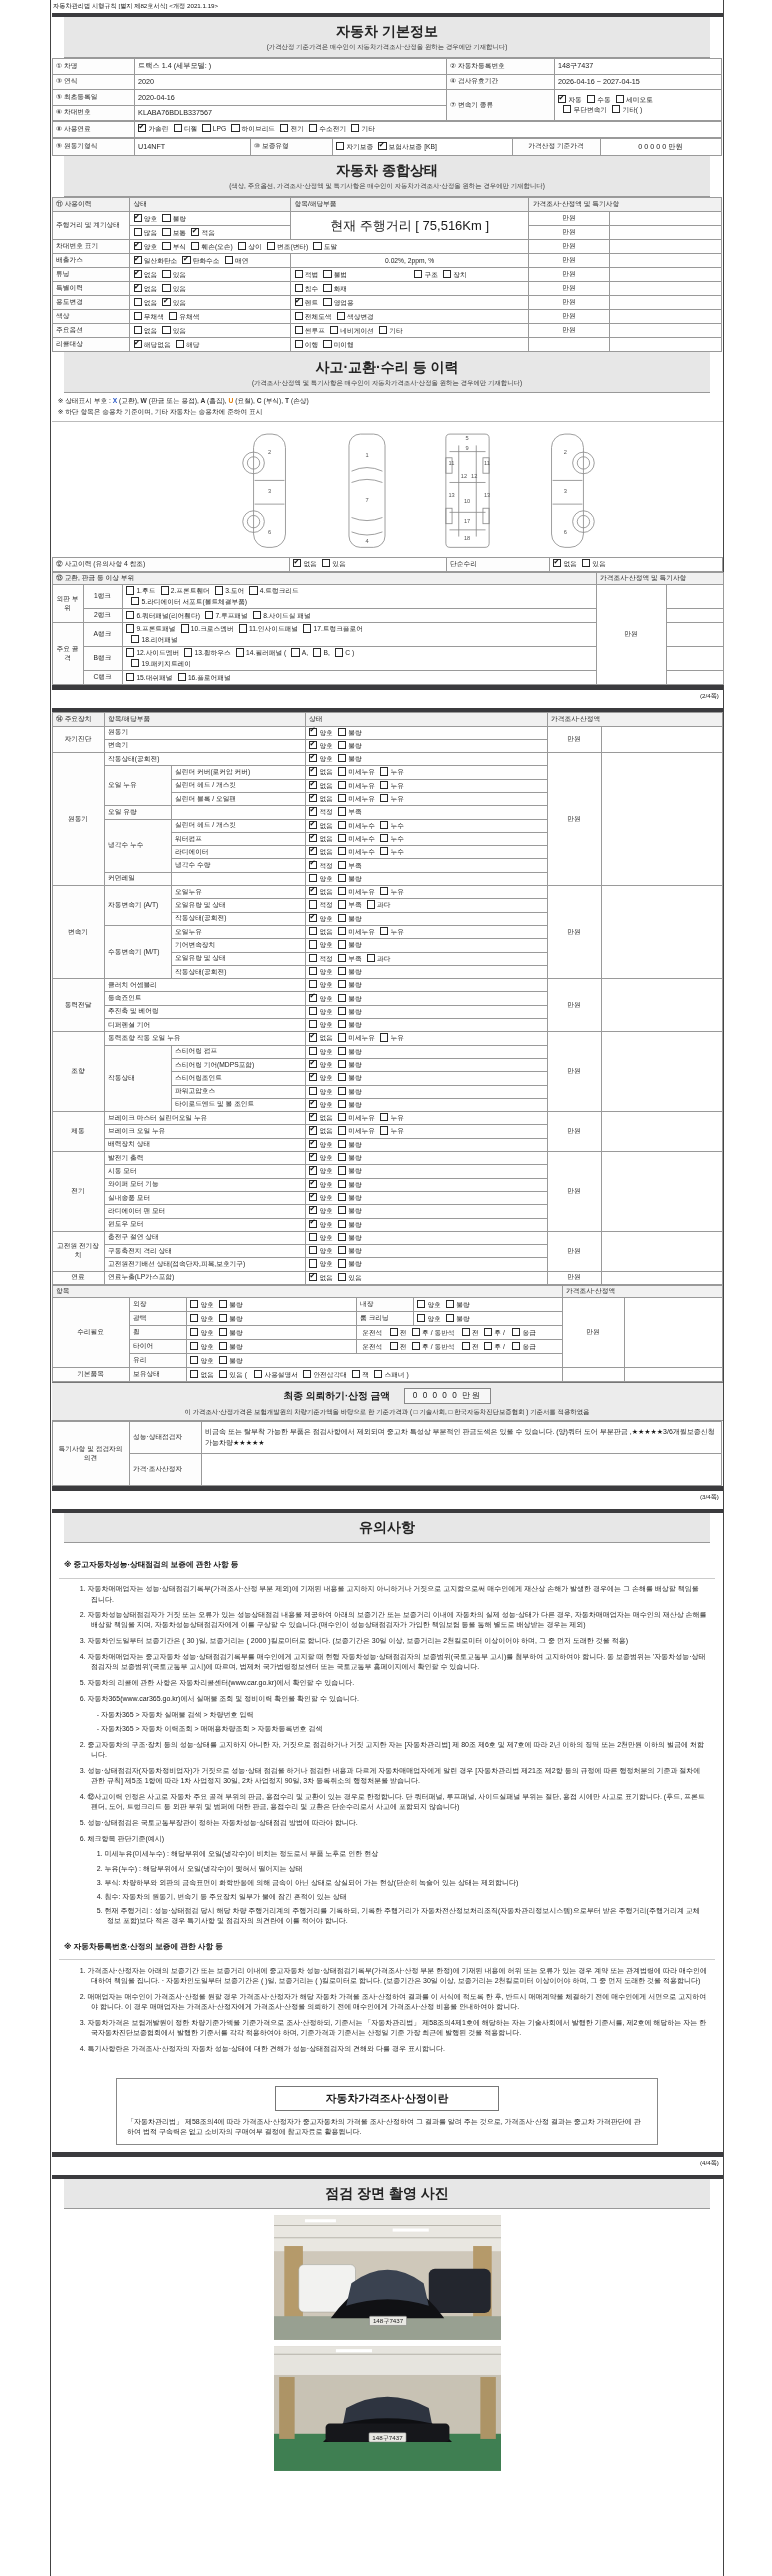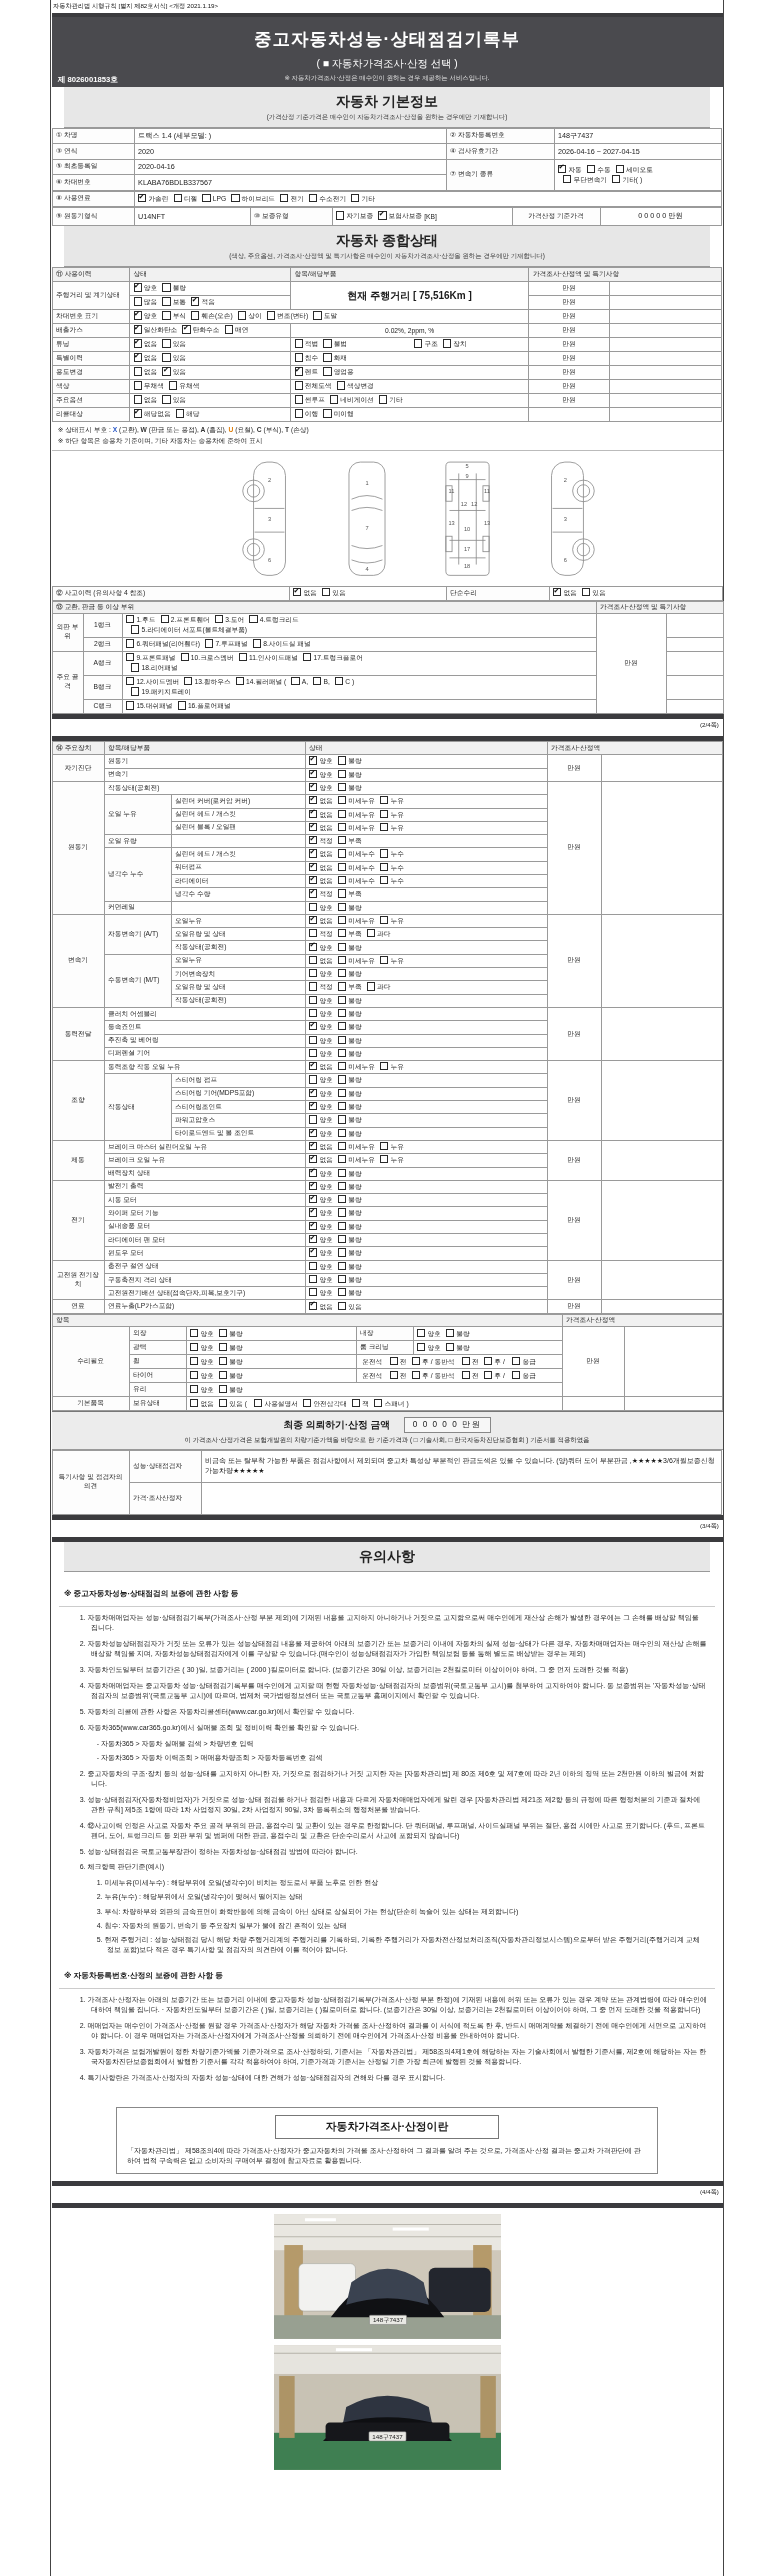--- a/index.html
+++ b/index.html
@@ -63,36 +63,30 @@
   .noticebody{padding:2.1px 5.2px 5.2px;margin:0 0.5px;}
   .n-h{font-size:7.7px;font-weight:700;margin:12.4px 2.1px 5.2px;padding:3.1px 5.2px 7.2px;border-bottom:0.5px solid #ccc;}
   .n-p{font-size:7px;line-height:1.45;margin:5.7px 10.3px 5.7px 23px;padding-left:11.3px;text-indent:-11.3px;}
   .n-s{font-size:7px;line-height:1.45;margin:4.1px 10.3px 4.1px 40px;padding-left:10.3px;text-indent:-10.3px;}
   .pricebox{width:520px;margin:13.4px auto 7.2px;border:0.5px solid #888;padding:7.2px 10.3px 6.2px;}
   .pricebox .pbt{width:222px;margin:0 auto 6.2px;border:0.5px solid #777;text-align:center;
                  font-size:10.8px;font-weight:700;padding:4.1px 0;}
   .pricebox .pbx{font-size:7px;line-height:1.5;}
   
   .photo{display:block;margin:6.2px auto;}
-  .mile{font-size:10px;font-weight:700;}
+  .mile{font-size:13px;font-weight:400;}
 </style>
 </head>
 <body>
 
 <div class="frame">
 
   <div class="lawnote">자동차관리법 시행규칙 [별지 제82호서식] &lt;개정 2021.1.19&gt;</div>
   <div class="dbar"></div>
 
-  <div class="titleband">
-    <h1>중고자동차성능·상태점검기록부</h1>
-    <div class="tsub">( ■ 자동차가격조사·산정 선택 )</div>
-    <div class="tnote">※ 자동차가격조사·산정은 매수인이 원하는 경우 제공하는 서비스입니다.</div>
-    <div class="docno">제 8026001853호</div>
-  </div>
 
   <div class="secband">
     <h2>자동차 기본정보</h2>
     <div class="ss">(가격산정 기준가격은 매수인이 자동차가격조사·산정을 원하는 경우에만 기재합니다)</div>
   </div>
 
   <table>
     <colgroup>
         <col style="width:82px">
         <col style="width:312px">
@@ -240,20 +234,24 @@
     <tr style="height:14px">
       <td class="lab">리콜대상</td>
       <td><span class="cb on"></span><span class="cbl">해당없음</span><span class="cb"></span><span class="cbl">해당</span></td>
       <td><span class="cb"></span><span class="cbl">이행</span><span class="cb"></span><span class="cbl">미이행</span></td>
       <td class="pc"></td>
       <td class="pb"></td>
     </tr>
   </tbody>
     </table>
 
+  <div class="secband">
+    <h2>사고·교환·수리 등 이력</h2>
+    <div class="ss">(가격조사·산정액 및 특기사항은 매수인이 자동차가격조사·산정을 원하는 경우에만 기재합니다)</div>
+  </div>
 
   <div class="legend">
     <span>※ 상태표시 부호 :</span>
     <span id="legendParts"><span style="color: rgb(41, 88, 200); font-weight: 700;"> X </span><span>(교환),</span><span style="color: rgb(51, 51, 51); font-weight: 700;"> W </span><span>(판금 또는 용접),</span><span style="color: rgb(51, 51, 51); font-weight: 700;"> A </span><span>(흠집),</span><span style="color: rgb(224, 123, 0); font-weight: 700;"> U </span><span>(요철),</span><span style="color: rgb(51, 51, 51); font-weight: 700;"> C </span><span>(부식),</span><span style="color: rgb(51, 51, 51); font-weight: 700;"> T </span><span>(손상)</span></span>
   </div>
   <div class="legend2">※ 하단 항목은 승용차 기준이며, 기타 자동차는 승용차에 준하여 표시</div>
 
   <div class="diagwrap">
 
     <svg width="62" height="121" viewBox="0 0 120 235">
@@ -724,20 +722,23 @@
 
   <div class="pricebox">
     <div class="pbt">자동차가격조사·산정이란</div>
     <div class="pbx">「자동차관리법」 제58조의4에 따라 가격조사·산정자가 중고자동차의 가격을 조사·산정하여 그 결과를 알려 주는 것으로, 가격조사·산정 결과는 중고차 가격판단에 관하여 법적 구속력은 없고 소비자의 구매여부 결정에 참고자료로 활용됩니다.</div>
   </div>
 
   <div class="dbar"></div>
   <div class="pagemark">(4/4쪽)</div>
 
   <div class="dbar"></div>
+  <div class="secband">
+    <h2>점검 장면 촬영 사진</h2>
+  </div>
 
   <svg class="photo" width="227" height="125" viewBox="0 0 440 242">
     <rect width="440" height="242" fill="#cfc8ba"></rect>
     <rect width="440" height="70" fill="#e9e7e1"></rect>
     <line x1="0" y1="20" x2="440" y2="20" stroke="#b9b6ad" stroke-width="2"></line>
     <line x1="0" y1="44" x2="440" y2="44" stroke="#b9b6ad" stroke-width="2"></line>
     <rect x="60" y="8" width="60" height="6" fill="#fff"></rect>
       <rect x="230" y="26" width="70" height="6" fill="#fff"></rect>
     <rect x="20" y="60" width="36" height="140" fill="#b59a6a"></rect>
     <rect x="386" y="60" width="36" height="140" fill="#b59a6a"></rect>

